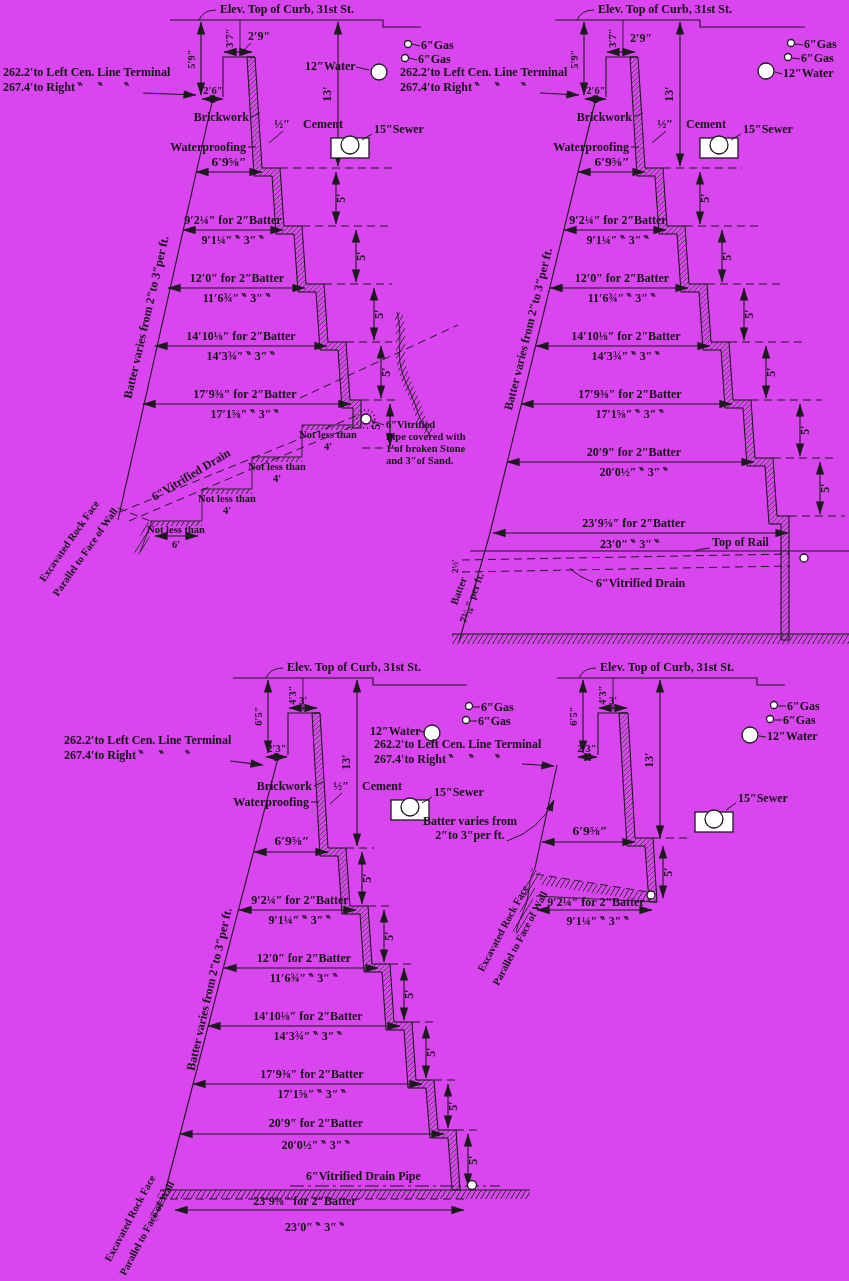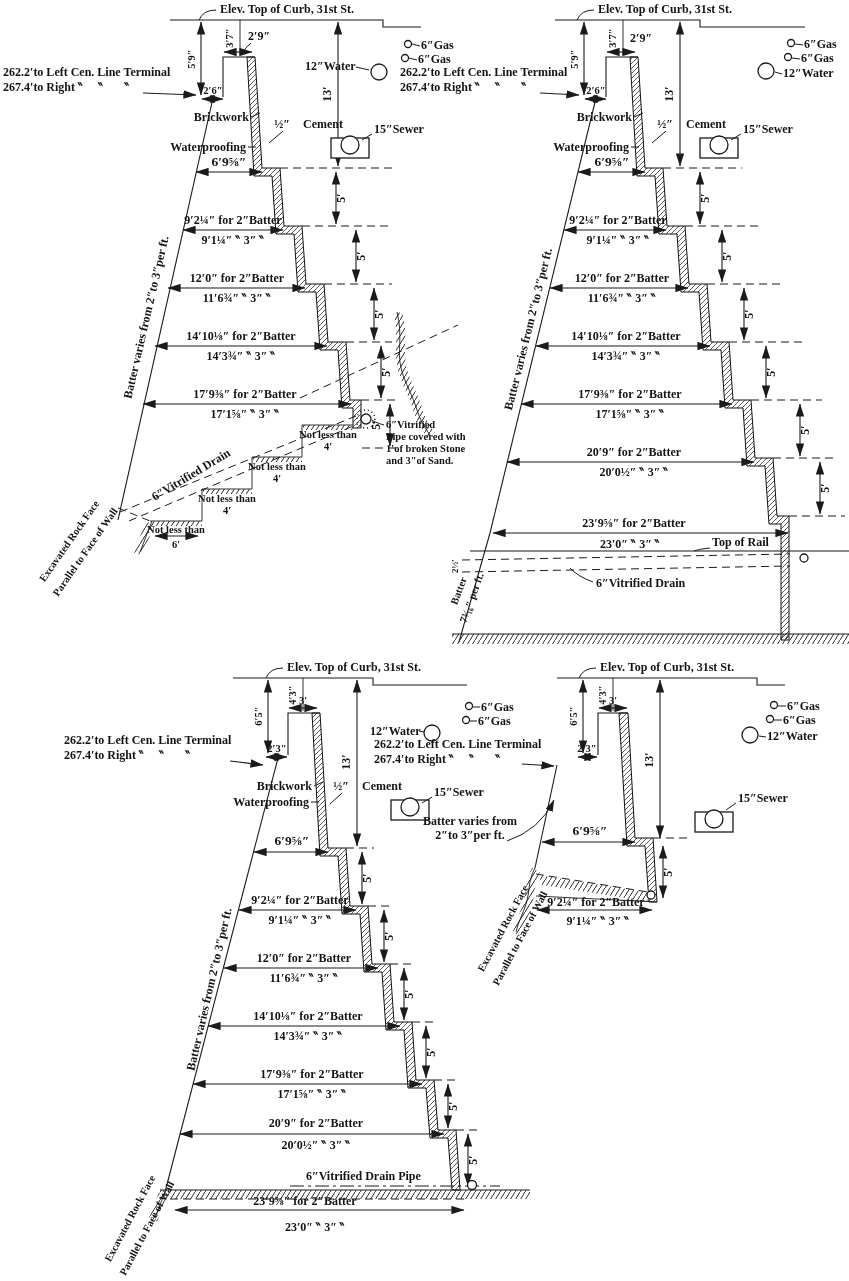--- a/index.html
+++ b/index.html
@@ -1,16 +1,16 @@
 <!DOCTYPE html>
 <html><head>
 <meta charset="utf-8">
 <style>
   html,body{margin:0;padding:0;background:#e8e8e8;}
-  .sheet{width:849px;height:1281px;background:#ffffff;position:relative;margin:0 auto;
+  .sheet{width:849px;height:1281px;background:#d946ef;position:relative;margin:0 auto;
          font-family:"Liberation Serif",serif;}
   svg{display:block}
   .ln{stroke:#1b1b1b;stroke-width:1.1;fill:none}
   .thin{stroke:#1b1b1b;stroke-width:0.9;fill:none}
   .dsh{stroke:#1b1b1b;stroke-width:1;fill:none;stroke-dasharray:8 5}
   .dd{stroke:#1b1b1b;stroke-width:1;fill:none;stroke-dasharray:14 4 3 4}
   .ld{stroke:#1b1b1b;stroke-width:1;fill:none}
   .band{fill:url(#bh);stroke:#111;stroke-width:1}
   .gf{fill:url(#gh)}
   .rockedge{stroke:url(#gh);stroke-width:9;fill:none}

